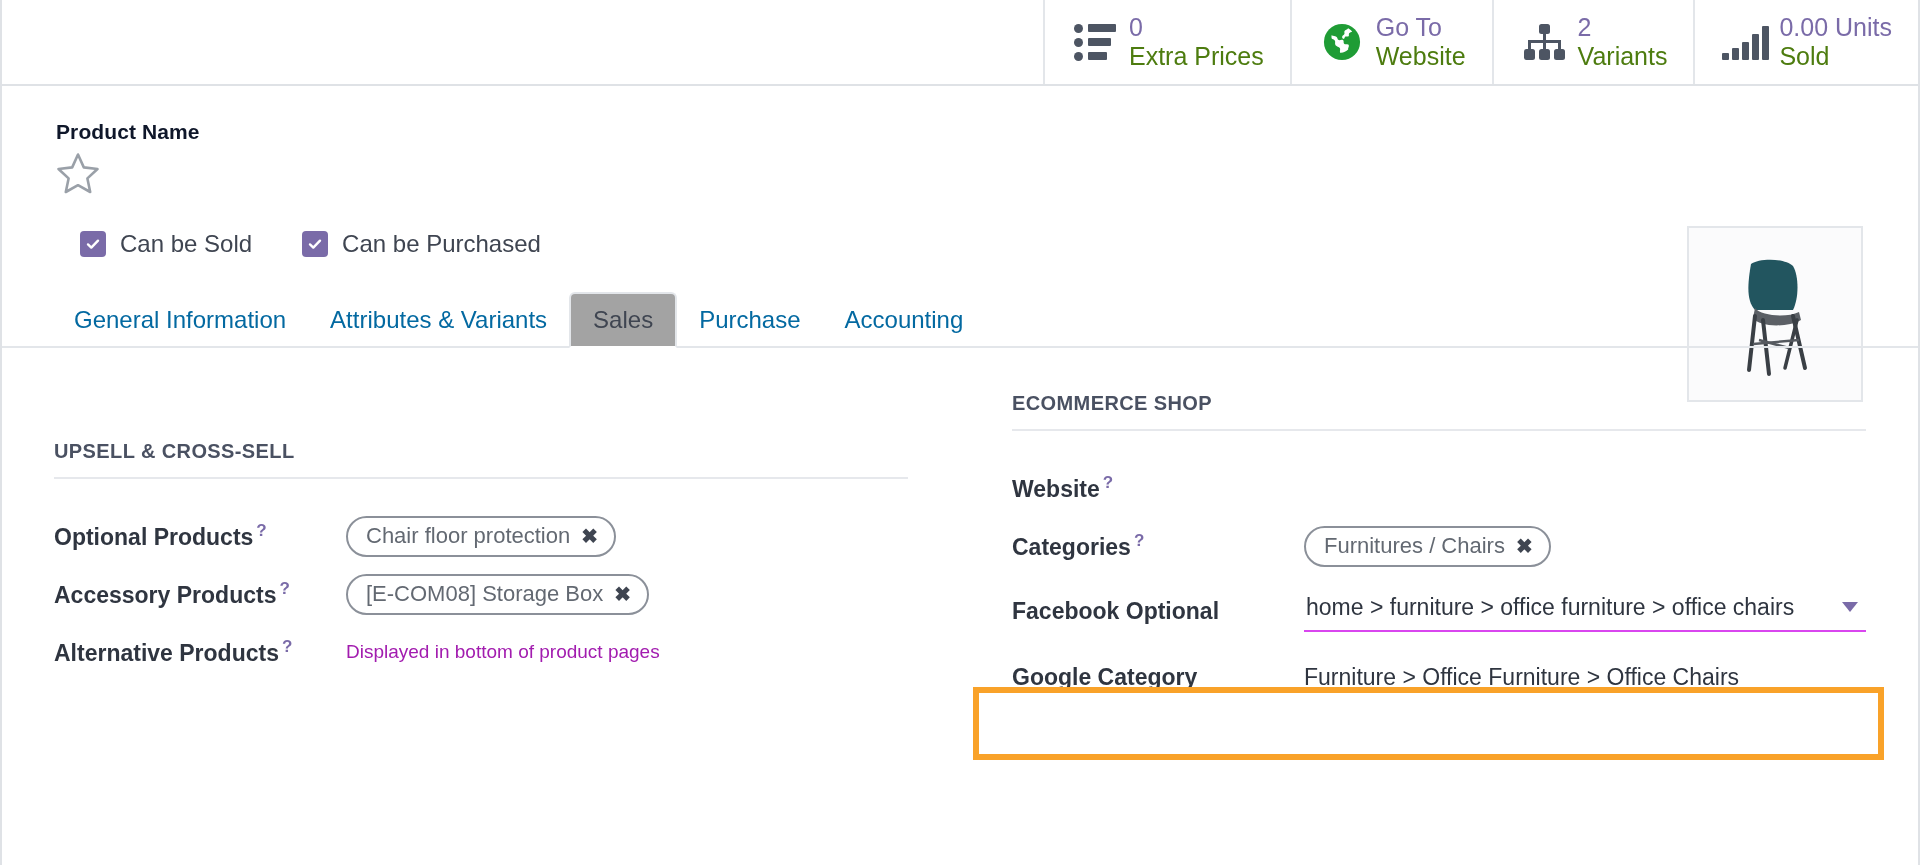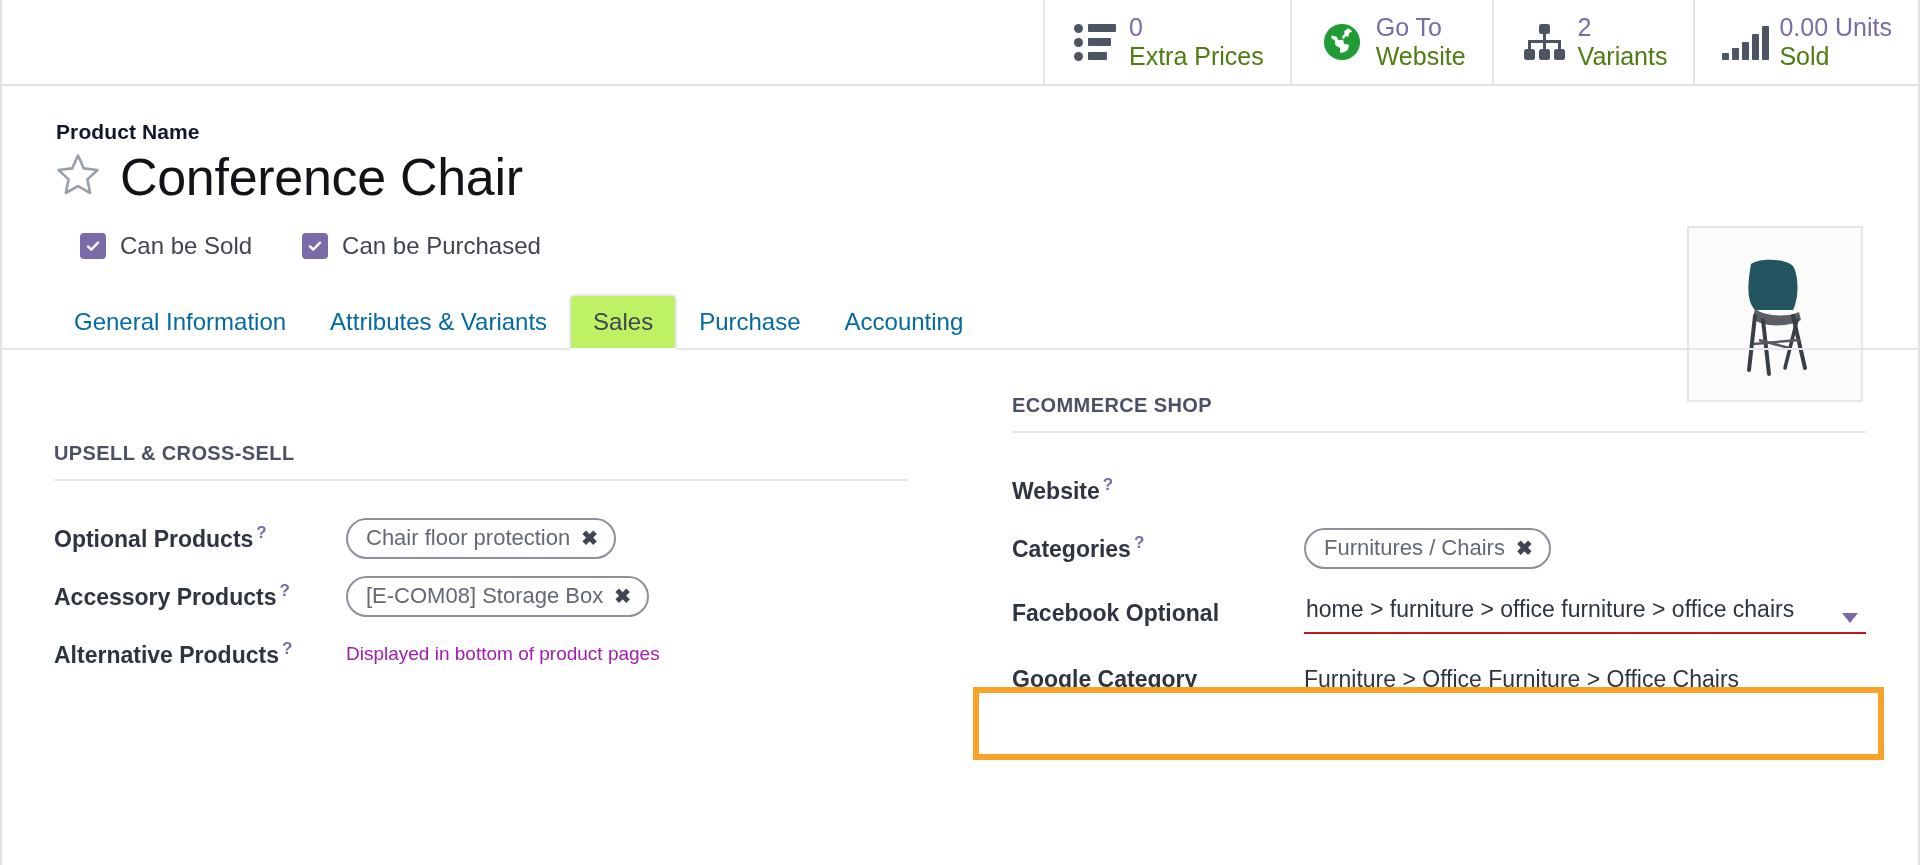--- a/index.html
+++ b/index.html
@@ -180,21 +180,21 @@
     display: flex;
     align-items: center;
     cursor: pointer;
     box-sizing: border-box;
     white-space: nowrap;
     position: relative;
     z-index: 2;
   }
   .tab.active {
     color: #3f4551;
-    background: #bef264;
+    background: #a3a3a3;
     border: 2px solid #e3e6ea;
     border-bottom: 2px solid #ffffff;
     border-radius: 6px 6px 0 0;
     text-align: center;
   }
 
   
   .tabbody {
     display: flex;
     padding: 44px 52px 0 52px;
@@ -265,23 +265,23 @@
     font-size: 19px;
     color: #a21caf;
     white-space: nowrap;
   }
 
   .plain-val { font-size: 23px; color: #2f3540; white-space: nowrap; }
 
   
   .select {
     display: flex;
-    align-items: flex-end;
+    align-items: center;
     justify-content: space-between;
-    border-bottom: 2px solid #b91c1c;
+    border-bottom: 2px solid #d946ef;
     padding: 2px 8px 9px 2px;
     max-width: 620px;
     cursor: pointer;
   }
   .select .sv {
     font-size: 23px;
     color: #2f3540;
     white-space: nowrap;
   }
   .caret {
@@ -393,21 +393,20 @@
 
     <div class="title-area">
       <div class="field-label-top">Product Name</div>
 
       <div class="title-row">
         <span>
           <svg class="star-ico" viewBox="0 0 48 48">
             <path d="M24 4.5 L29.8 17.4 L43.5 19 L33.4 28.4 L36.2 42 L24 35.2 L11.8 42 L14.6 28.4 L4.5 19 L18.2 17.4 Z" fill="none" stroke="#9aa0a8" stroke-width="2.6" stroke-linejoin="round"></path>
           </svg>
         </span>
-        <span class="product-title">Conference Chair</span>
       </div>
 
       <div class="checkrow">
         <span class="cbox">
           <svg width="16" height="16" viewBox="0 0 16 16">
               <path d="M3 8.4 L6.3 11.6 L13 4.7" fill="none" stroke="#ffffff" stroke-width="2.4" stroke-linecap="round" stroke-linejoin="round"></path>
             </svg>
         </span>
         <span class="clabel">Can be Sold</span>
         <span class="gap"></span>

